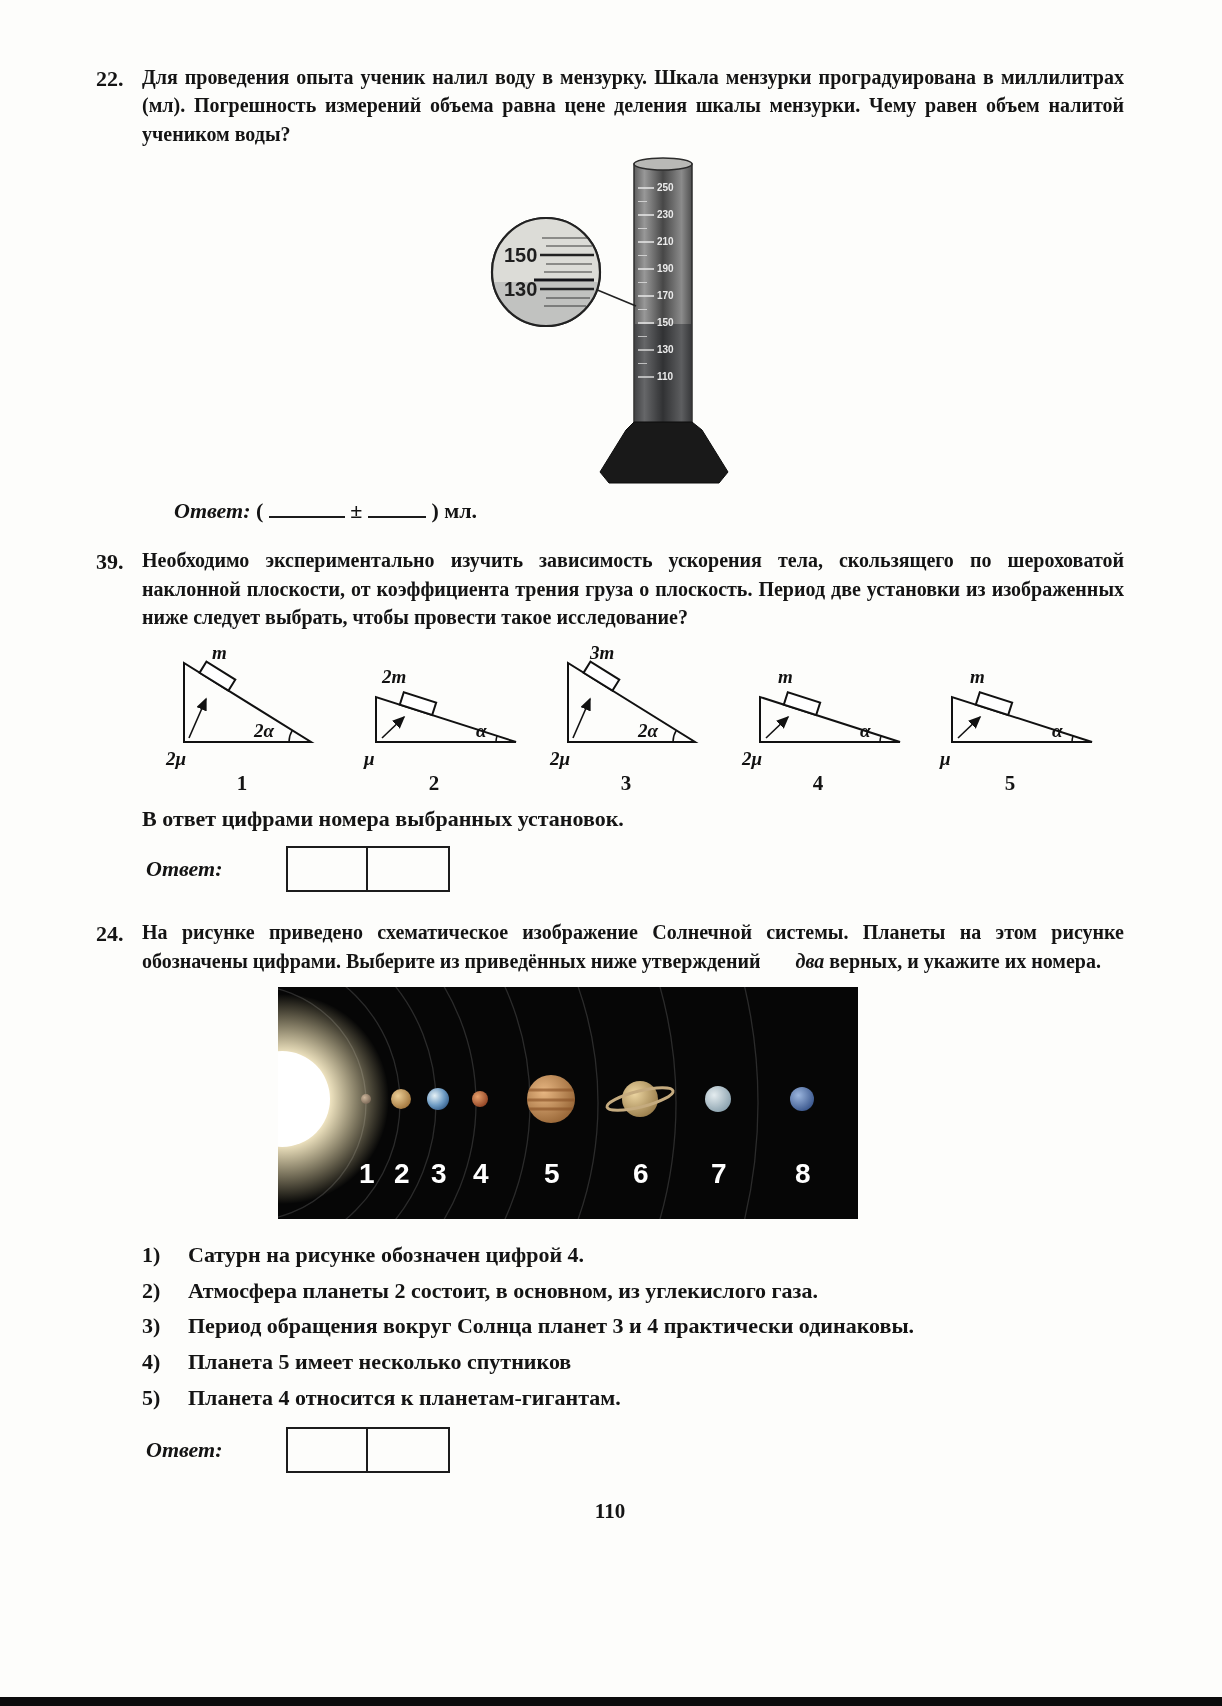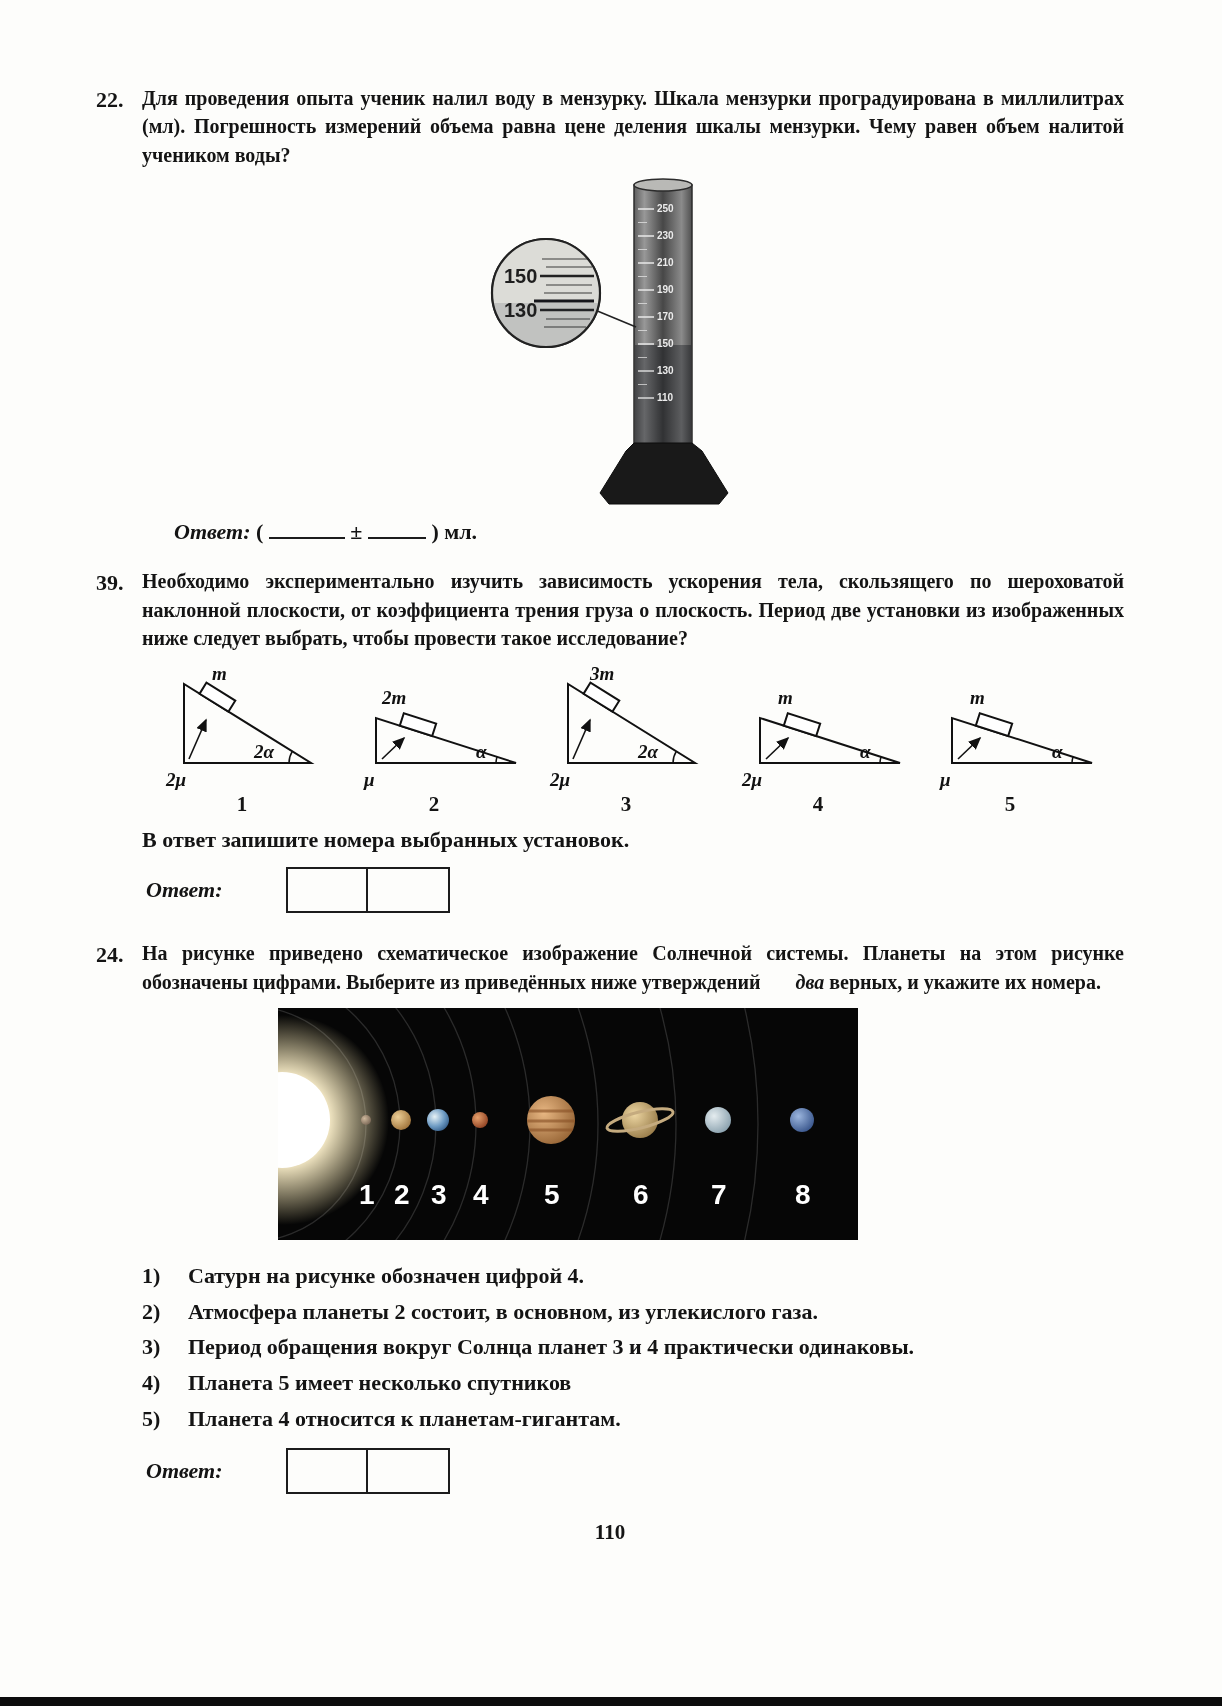--- a/index.html
+++ b/index.html
@@ -5,21 +5,21 @@
   * { box-sizing: border-box; }
   html, body { margin: 0; padding: 0; }
   body {
     width: 1222px; height: 1706px;
     background: #fdfdfb;
     font-family: "Liberation Serif", serif;
     color: #141414;
     position: relative;
     overflow: hidden;
   }
-  .page { padding: 84px 98px 0 96px; }
+  .page { padding: 63px 98px 0 96px; }
 
   .prob-head { display: flex; }
   .prob-num {
     flex: 0 0 46px;
     font-weight: 700; font-size: 22px; line-height: 1.42;
   }
   .prob-text {
     flex: 1;
     font-size: 20px; line-height: 1.42;
     font-weight: 600;
@@ -282,21 +282,21 @@
           <line x1="44" y1="93" x2="66" y2="72" stroke="#111" stroke-width="1.6" marker-end="url(#ah)"></line>
           <path d="M158,97 A20,20 0 0 1 159,90.9" fill="none" stroke="#111" stroke-width="1.5"></path>
           <text class="svgt" x="56" y="38">m</text>
           <text class="svgt" x="138" y="92">α</text>
           <text class="svgt" x="26" y="120">μ</text>
         </svg>
         <div class="setup-num">5</div>
       </div>
     </div>
 
-    <div class="instruction">В ответ запишите номера выбранных установок.</div>
+    <div class="instruction">В ответ цифрами номера выбранных установок.</div>
 
     <div class="answer-row">
       <span class="answer-label">Ответ:</span>
       <span class="ans-boxes">
         <span class="ans-cell"></span>
         <span class="ans-cell"></span>
       </span>
     </div>
   </section>
 

